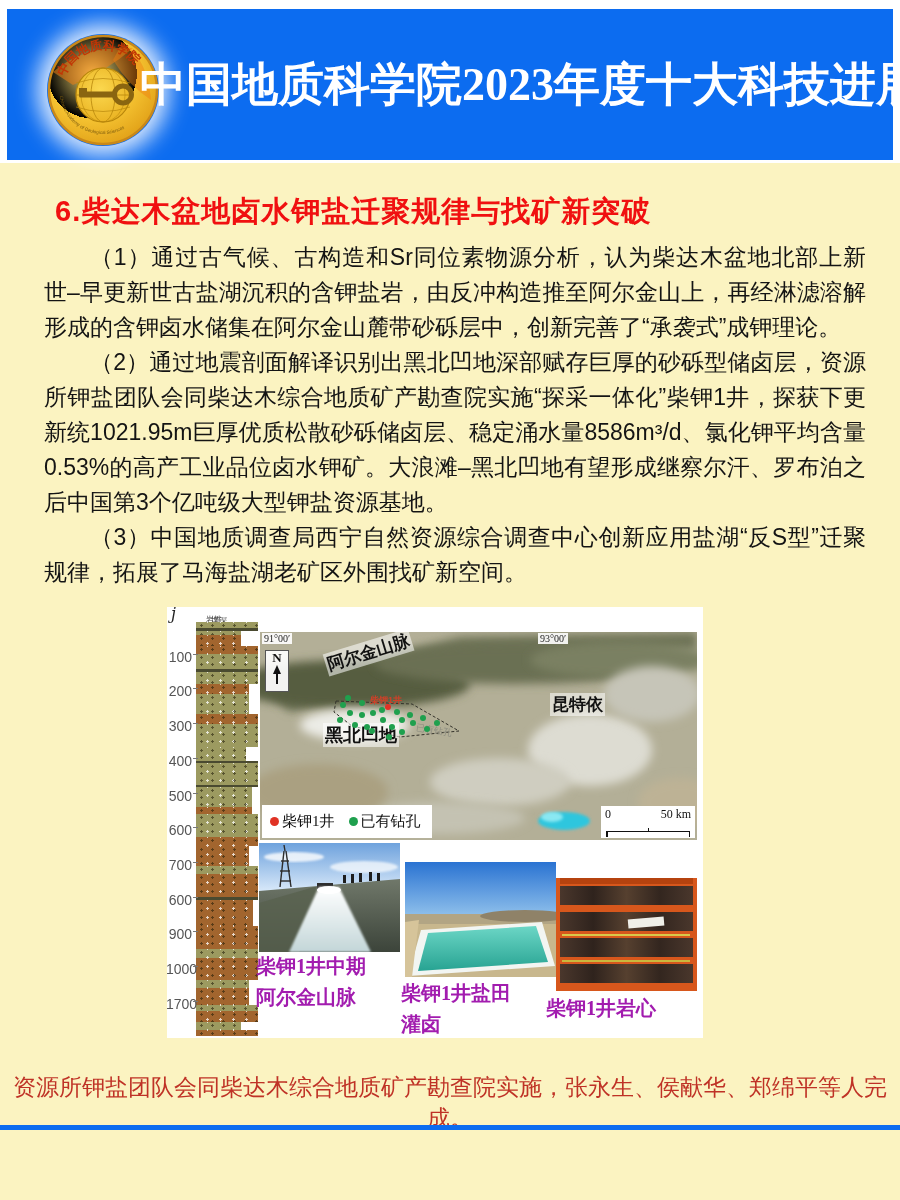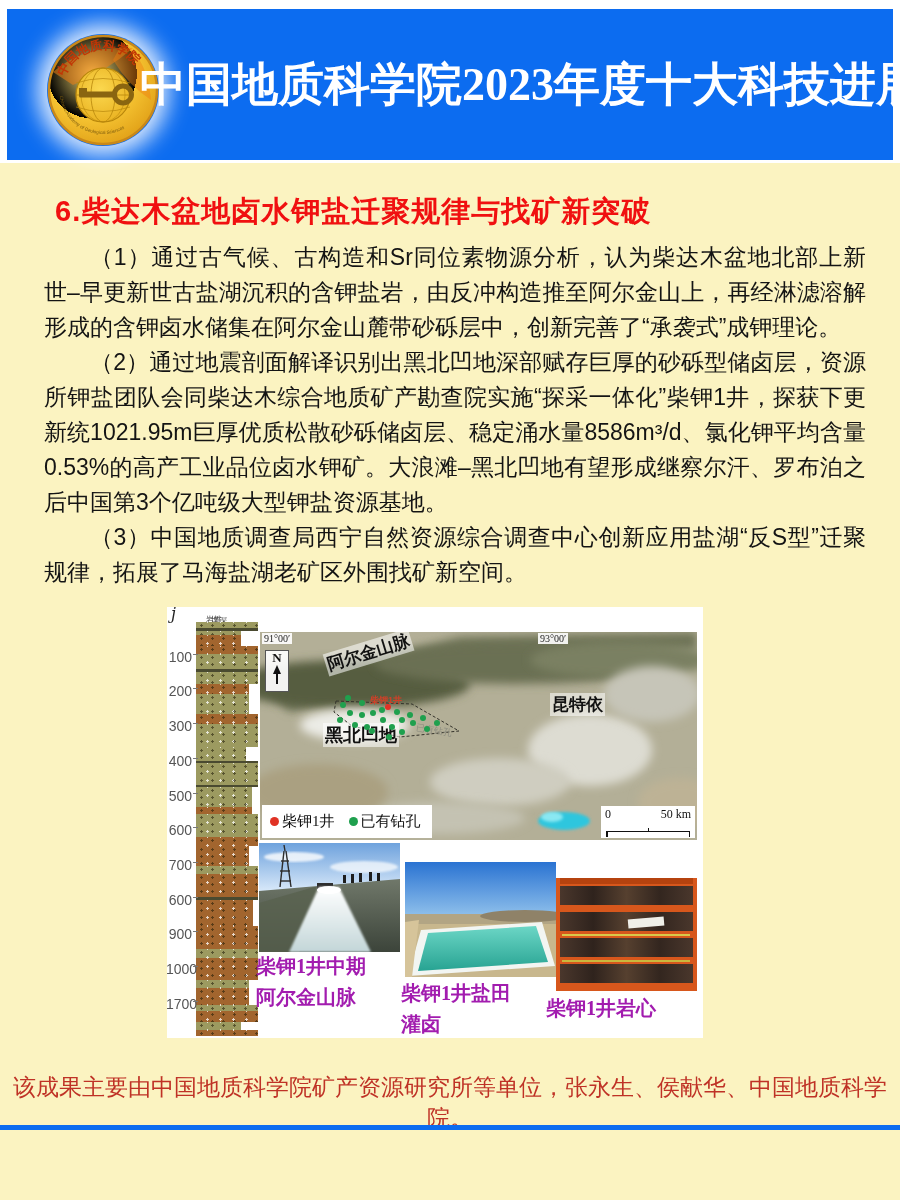--- a/index.html
+++ b/index.html
@@ -385,16 +385,16 @@
     <div>阿尔金山脉</div>
   </div>
   <div class="caption cap2">
     <div>柴钾1井盐田</div>
     <div>灌卤</div>
   </div>
   <div class="caption cap3">
     <div>柴钾1井岩心</div>
   </div>
 
-  <div class="credit">该成果主要由中国地质科学院矿产资源研究所等单位，张永生、侯献华、中国地质科学院。</div>
+  <div class="credit">资源所钾盐团队会同柴达木综合地质矿产勘查院实施，张永生、侯献华、郑绵平等人完成。</div>
   <div class="footer-thinline"></div>
 
 </div>
 
 </body></html>

